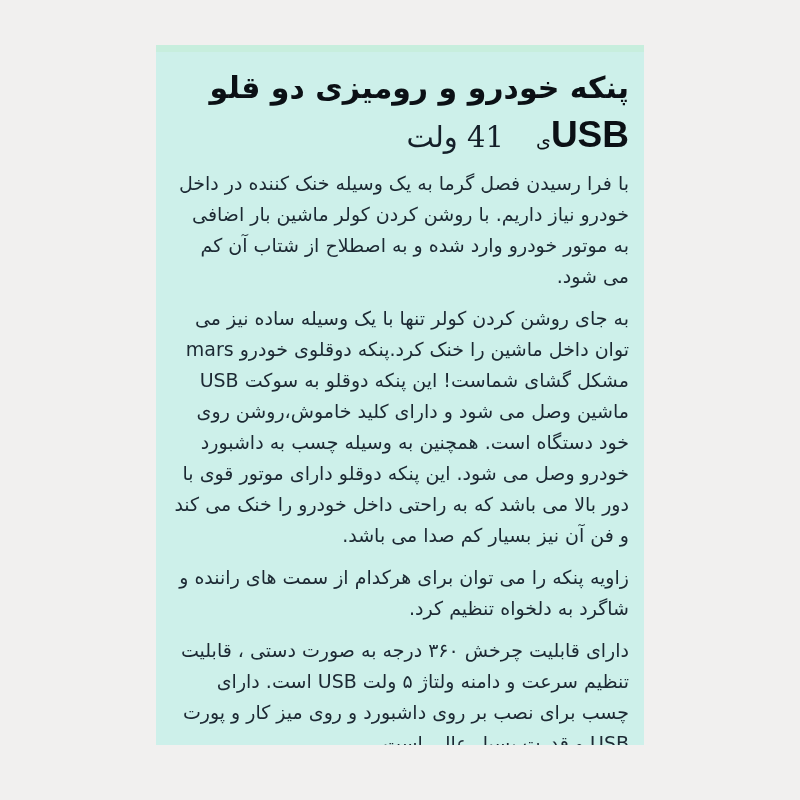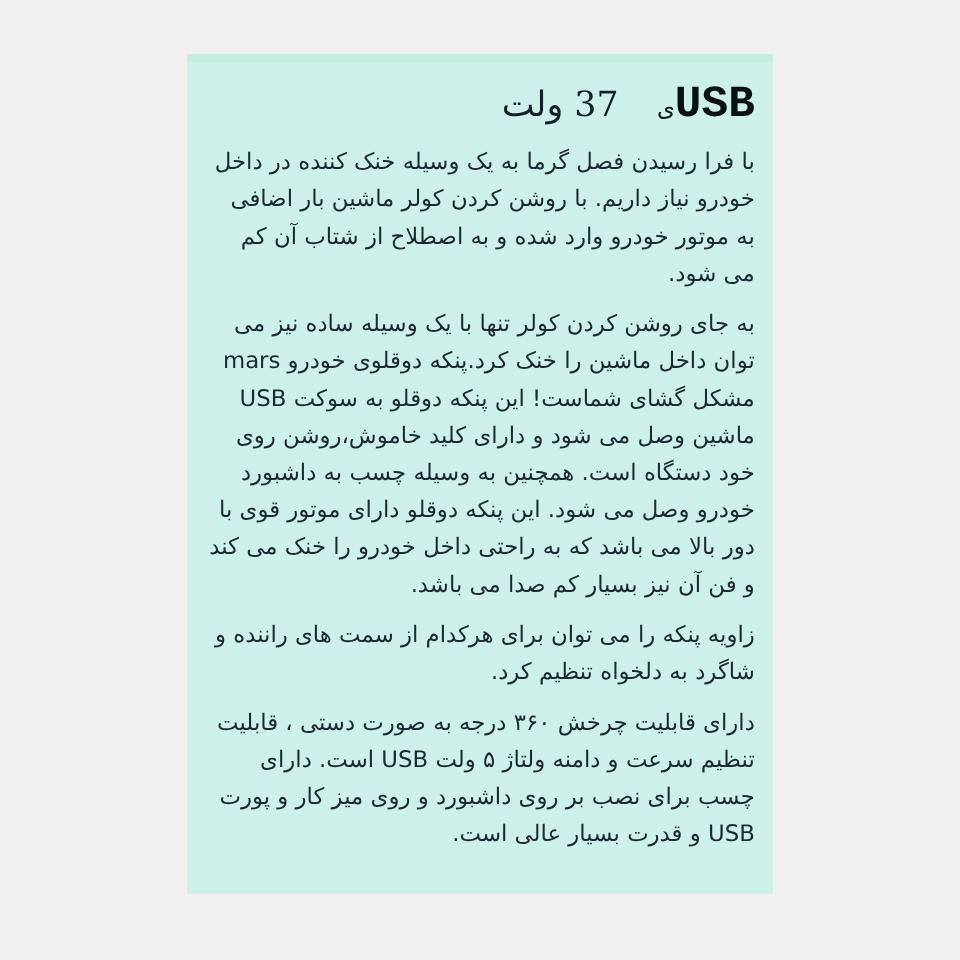--- a/index.html
+++ b/index.html
@@ -39,21 +39,21 @@
     .title-line2 {
       margin-top: 2px;
       line-height: 46px;
       height: 48px;
       color: #0b1015;
       white-space: nowrap;
     }
     .usb-label {
       font-size: 37px;
       font-weight: 700;
-      font-family: Liberation Mono, monospace;
+      font-family: Liberation Sans, sans-serif;
     }
     .yeh-suffix {
       font-size: 19px;
       font-family: "DejaVu Serif", serif;
       font-weight: 400;
     }
     .voltage-label {
       font-size: 29px;
       font-family: "DejaVu Serif", serif;
       font-weight: 400;
@@ -69,23 +69,24 @@
     .body-text p {
       margin: 0 0 11px 0;
     }
   </style>
 </head>
 <body>
 
 <div class="stage">
   <div class="card">
 
+    <h1 class="title-line1">پنکه خودرو و رومیزی دو قلو</h1>
 
     <div class="title-line2">
-      <span class="usb-label">USB</span><span class="yeh-suffix">ی</span><span class="voltage-label">37 ولت</span>
+      <span class="usb-label">USB</span><span class="yeh-suffix">ی</span><span class="voltage-label">41 ولت</span>
     </div>
 
     <div class="body-text">
       <p>با فرا رسیدن فصل گرما به یک وسیله خنک کننده در داخل خودرو نیاز داریم. با روشن کردن کولر ماشین بار اضافی به موتور خودرو وارد شده و به اصطلاح از شتاب آن کم می شود.</p>
       <p>به جای روشن کردن کولر تنها با یک وسیله ساده نیز می توان داخل ماشین را خنک کرد.پنکه دوقلوی خودرو mars مشکل گشای شماست! این پنکه دوقلو به سوکت USB ماشین وصل می شود و دارای کلید خاموش،روشن روی خود دستگاه است. همچنین به وسیله چسب به داشبورد خودرو وصل می شود. این پنکه دوقلو دارای موتور قوی با دور بالا می باشد که به راحتی داخل خودرو را خنک می کند و فن آن نیز بسیار کم صدا می باشد.</p>
       <p>زاویه پنکه را می توان برای هرکدام از سمت های راننده و شاگرد به دلخواه تنظیم کرد.</p>
       <p>دارای قابلیت چرخش ۳۶۰ درجه به صورت دستی ، قابلیت تنظیم سرعت و دامنه ولتاژ ۵ ولت USB است. دارای چسب برای نصب بر روی داشبورد و روی میز کار و پورت USB و قدرت بسیار عالی است.</p>
     </div>
 
   </div>

